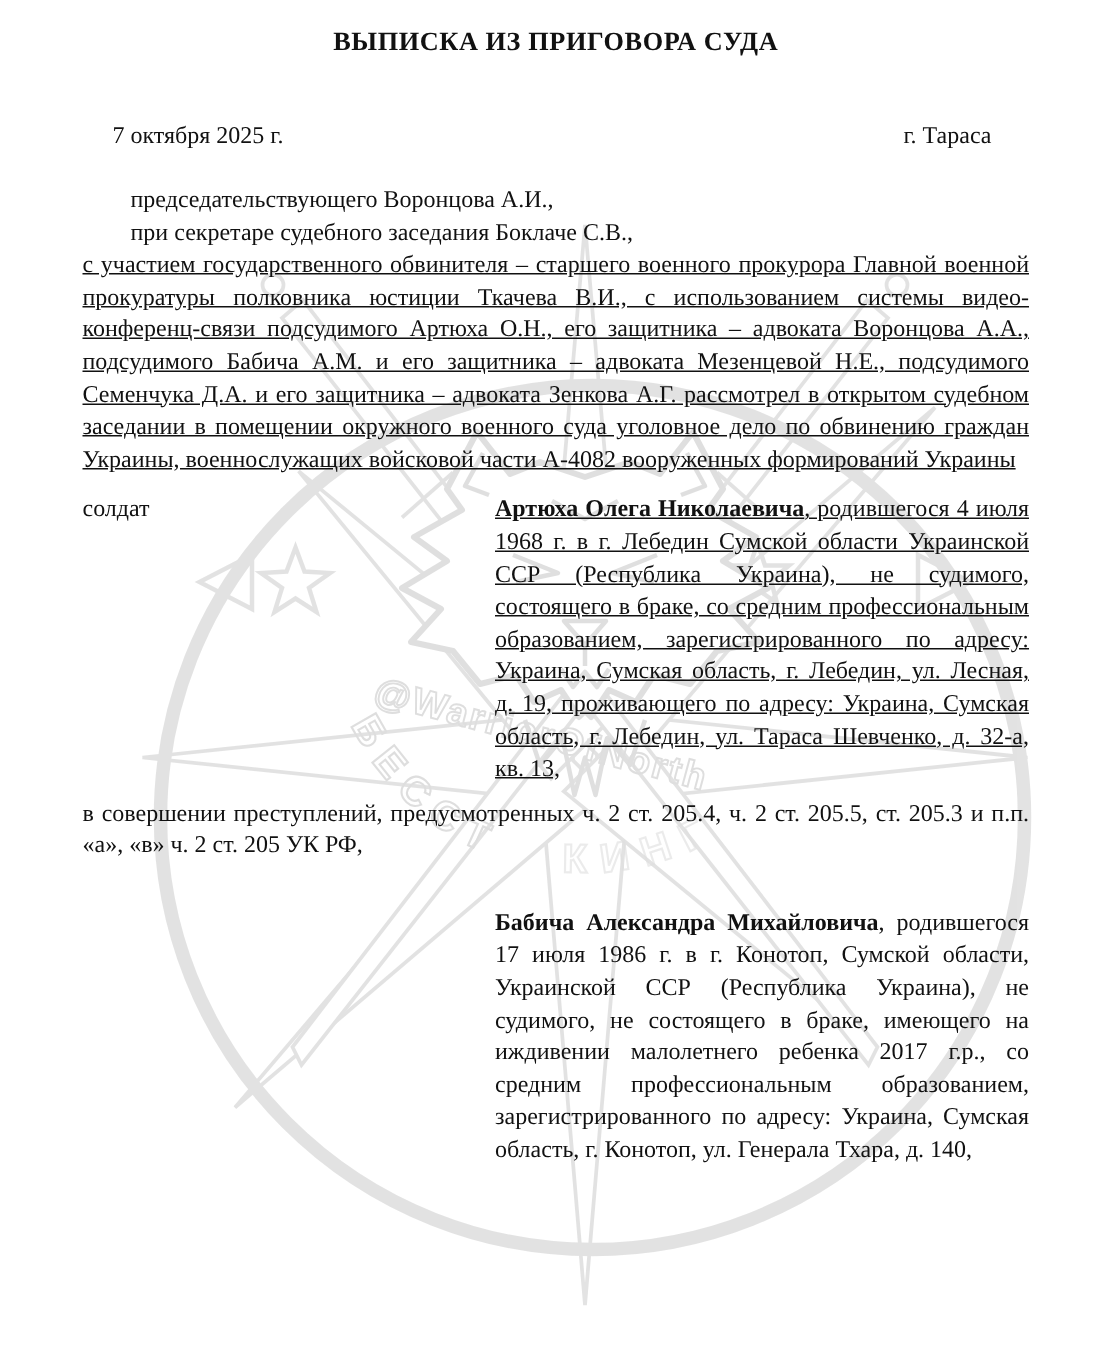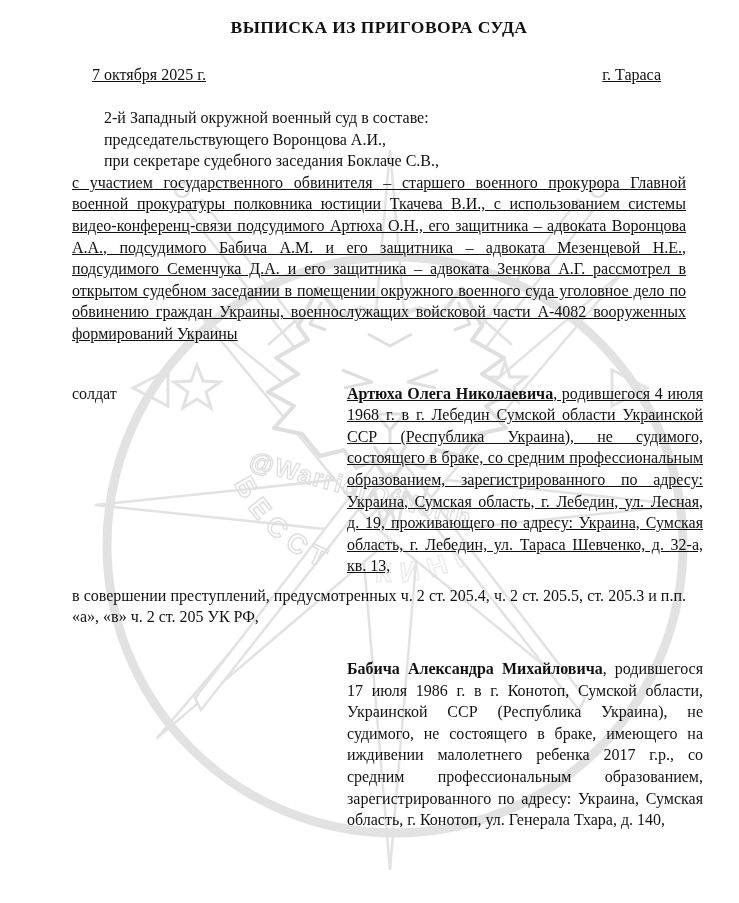--- a/index.html
+++ b/index.html
@@ -15,46 +15,45 @@
   }
   .watermark {
     position: absolute;
     inset: 0;
     pointer-events: none;
     opacity: 0.55;
   }
   .content {
     position: relative;
     z-index: 2;
-    padding: 0 53px 0 72px;
+    padding: 0 53px 0 55px;
     font-size: 16px;
     line-height: 21.6px;
   }
   .doc-title {
     margin-top: 16px;
     text-align: center;
     font-weight: bold;
     font-size: 17.5px;
     letter-spacing: 0.4px;
     line-height: 22px;
   }
   .date-row {
-    margin-top: 26px;
+    margin-top: 42px;
     display: flex;
     justify-content: space-between;
     padding-left: 20px;
     padding-right: 25px;
     line-height: 21px;
-    text-decoration: underline;
   }
   .court-block { margin-top: 22px; }
   .court-line { text-indent: 32px; }
   .para-justify { text-align: justify; text-decoration: underline; }
   .two-col {
-    margin-top: 38px;
+    margin-top: 12px;
     display: flex;
   }
   .rank-cell { width: 275px; flex: 0 0 275px; }
   .def-block { width: 356px; flex: 0 0 356px; text-align: justify; text-decoration: underline; }
   .def-name { font-weight: bold; }
   .charges { margin-top: 8px; text-align: justify; font-family: Liberation Serif, serif; }
   .def2-wrap { margin-top: 30px; margin-left: 275px; width: 356px; text-align: justify; }
 </style>
 </head>
 <body>
@@ -126,21 +125,20 @@
   <div class="content">
 
     <div class="doc-title">ВЫПИСКА ИЗ ПРИГОВОРА СУДА</div>
 
     <div class="date-row">
       <span>7 октября 2025 г.</span>
       <span>г. Тараса</span>
     </div>
 
     <div class="court-block">
-      <div class="court-line">2-й Западный окружной военный суд в составе:</div>
       <div class="court-line">председательствующего Воронцова А.И.,</div>
       <div class="court-line">при секретаре судебного заседания Боклаче С.В.,</div>
       <div class="para-justify">с участием государственного обвинителя – старшего военного прокурора Главной военной прокуратуры полковника юстиции Ткачева В.И., с использованием системы видео-конференц-связи подсудимого Артюха О.Н., его защитника – адвоката Воронцова А.А., подсудимого Бабича А.М. и его защитника – адвоката Мезенцевой Н.Е., подсудимого Семенчука Д.А. и его защитника – адвоката Зенкова А.Г. рассмотрел в открытом судебном заседании в помещении окружного военного суда уголовное дело по обвинению граждан Украины, военнослужащих войсковой части А-4082 вооруженных формирований Украины</div>
     </div>
 
     <div class="two-col">
       <div class="rank-cell">солдат</div>
       <div class="def-block">
         <span class="def-name">Артюха Олега Николаевича</span><span>, родившегося 4 июля 1968 г. в г. Лебедин Сумской области Украинской ССР (Республика Украина), не судимого, состоящего в браке, со средним профессиональным образованием, зарегистрированного по адресу: Украина, Сумская область, г. Лебедин, ул. Лесная, д. 19, проживающего по адресу: Украина, Сумская область, г. Лебедин, ул. Тараса Шевченко, д. 32-а, кв. 13,</span>
       </div>

